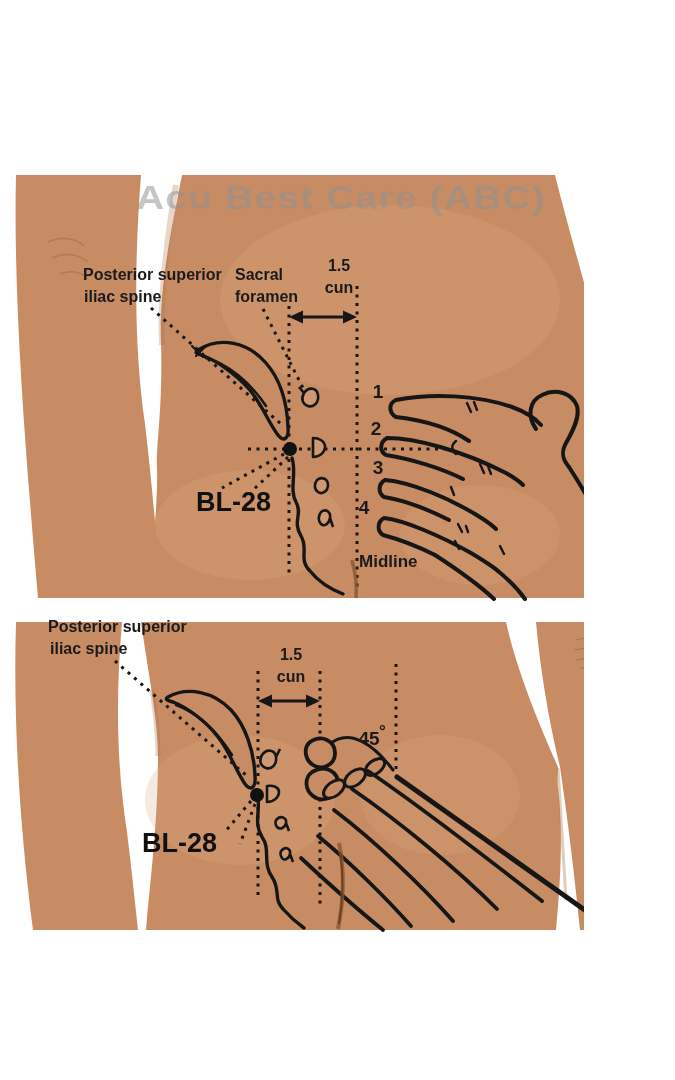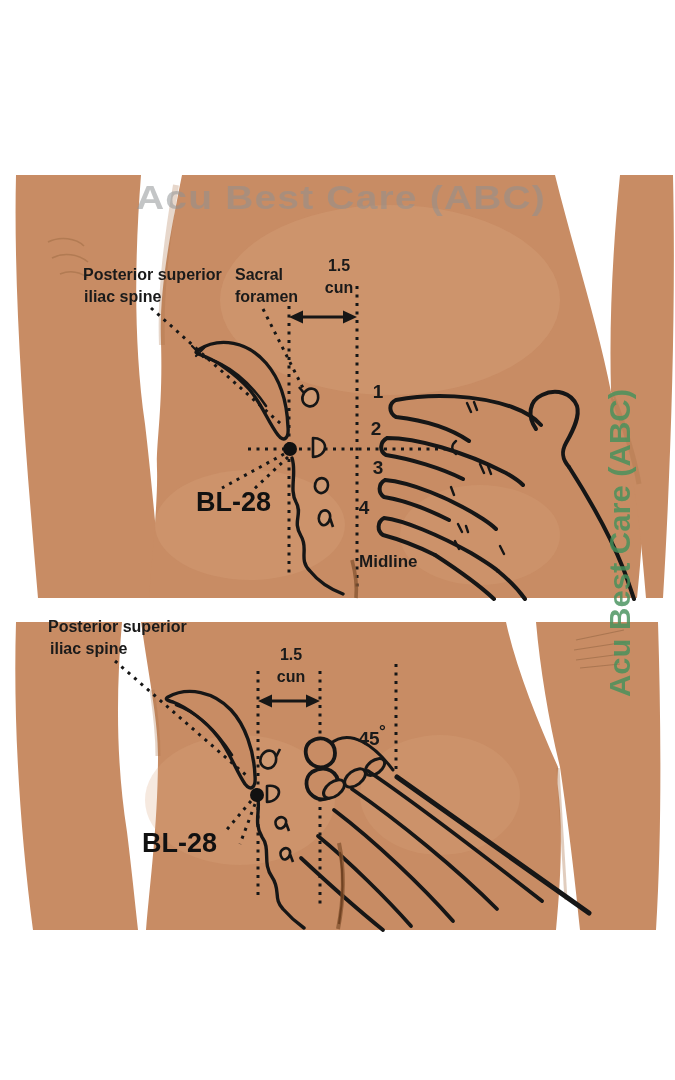--- a/index.html
+++ b/index.html
@@ -1,16 +1,16 @@
 <!DOCTYPE html>
 <html><head>
 <meta charset="utf-8">
 <style>
   html,body{margin:0;padding:0;background:#ffffff;}
-  .canvas{position:relative;width:675px;height:1080px;background:#ffffff;overflow:hidden;}
+  .canvas{position:relative;width:584px;height:1080px;background:#ffffff;overflow:hidden;}
   svg{display:block;}
   .lbl{font-family:"Liberation Sans",sans-serif;font-weight:700;font-size:16px;fill:#1a1a1a;}
   .lbl-num{font-family:"Liberation Sans",sans-serif;font-weight:700;font-size:19px;fill:#1a1a1a;}
   .lbl-mid{font-family:"Liberation Sans",sans-serif;font-weight:700;font-size:17px;fill:#1a1a1a;}
   .lbl-point{font-family:"Liberation Sans",sans-serif;font-weight:700;font-size:27px;fill:#111111;}
   .lbl-angle{font-family:"Liberation Sans",sans-serif;font-weight:700;font-size:19px;fill:#1a1a1a;}
   .lbl-deg{font-family:"Liberation Sans",sans-serif;font-weight:700;font-size:17px;fill:#1a1a1a;}
   .wm-top{font-family:"Liberation Sans",sans-serif;font-weight:700;font-size:33px;letter-spacing:1px;fill:#8e9193;opacity:0.52;}
   .wm-side{font-family:"Liberation Sans",sans-serif;font-weight:700;font-size:29px;fill:#46925c;opacity:0.82;}
   .ink{stroke:#161616;fill:none;stroke-linecap:round;stroke-linejoin:round;}

